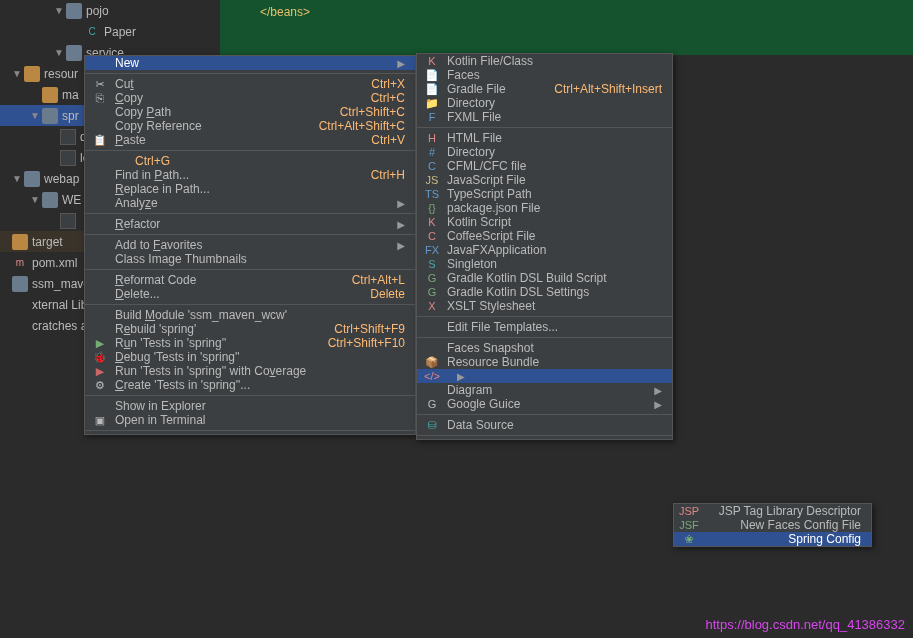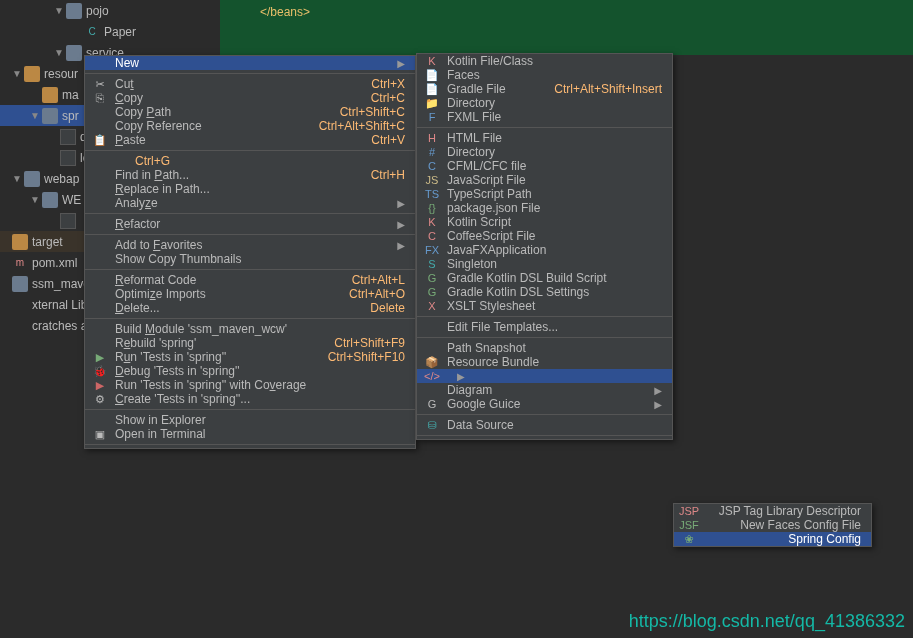--- a/index.html
+++ b/index.html
@@ -19,21 +19,21 @@
 .menu-item.hov { background:#2f5091; color:#fff; }
 .menu-item .mico { width:18px; height:16px; display:inline-flex; align-items:center; justify-content:center; margin-right:6px; font-size:11px; }
 .menu-item .lbl { flex:1; }
 .menu-item .lbl u { text-decoration:underline; }
 .menu-item .sc { color:#fdba74; margin-left:20px; }
 .menu-item .sub { color:#999; margin-left:10px; font-size:10px; }
 .sep { height:1px; background:#555; margin:3px 0; }
 .m1 { left:84px; top:55px; width:332px; }
 .m2 { left:416px; top:53px; width:257px; }
 .m3 { left:673px; top:503px; width:199px;text-align:right; }
-.watermark { position:absolute; right:8px; bottom:6px; color:#14b8a6; font-size:18px; }
+.watermark { position:absolute; right:8px; bottom:6px; color:#d946ef; font-size:13px; }
 .cyan { color:#4aa; } .orange { color:#d88; } .green { color:#7a7; } .blue { color:#69c; } .yel { color:#cb8; } .red { color:#c66; }
 </style>
 </head>
 <body>
 
 <div class="editor">
   <span class="tag">&lt;/beans&gt;</span>
 </div>
 
 <div class="tree" id="tree">
@@ -176,32 +176,27 @@
       <span class="sub">▶</span>
     </div>
     <div class="sep"></div>
     <div class="menu-item">
       <span class="mico "></span>
       <span class="lbl">Add to <u>F</u>avorites</span>
       <span class="sub">▶</span>
     </div>
     <div class="menu-item">
       <span class="mico "></span>
-      <span class="lbl">Show Copy Thumbnails</span>
+      <span class="lbl">Class Image Thumbnails</span>
     </div>
     <div class="sep"></div>
     <div class="menu-item">
       <span class="mico "></span>
       <span class="lbl"><u>R</u>eformat Code</span>
       <span class="sc">Ctrl+Alt+L</span>
-    </div>
-    <div class="menu-item">
-      <span class="mico "></span>
-      <span class="lbl">Optimi<u>z</u>e Imports</span>
-      <span class="sc">Ctrl+Alt+O</span>
     </div>
     <div class="menu-item">
       <span class="mico "></span>
       <span class="lbl"><u>D</u>elete...</span>
       <span class="sc">Delete</span>
     </div>
     <div class="sep"></div>
     <div class="menu-item">
       <span class="mico "></span>
       <span class="lbl">Build <u>M</u>odule 'ssm_maven_wcw'</span>
@@ -315,21 +310,21 @@
       <span class="lbl">XSLT Stylesheet</span>
     </div>
     <div class="sep"></div>
     <div class="menu-item">
       <span class="mico "></span>
       <span class="lbl">Edit File Templates...</span>
     </div>
     <div class="sep"></div>
     <div class="menu-item">
       <span class="mico "></span>
-      <span class="lbl">Path Snapshot</span>
+      <span class="lbl">Faces Snapshot</span>
     </div>
     <div class="menu-item">
       <span class="mico ">📦</span>
       <span class="lbl">Resource Bundle</span>
     </div>
     <div class="menu-item hov">
       <span class="mico orange">&lt;/&gt;</span>
       <span class="sub">▶</span>
     </div>
     <div class="menu-item">

